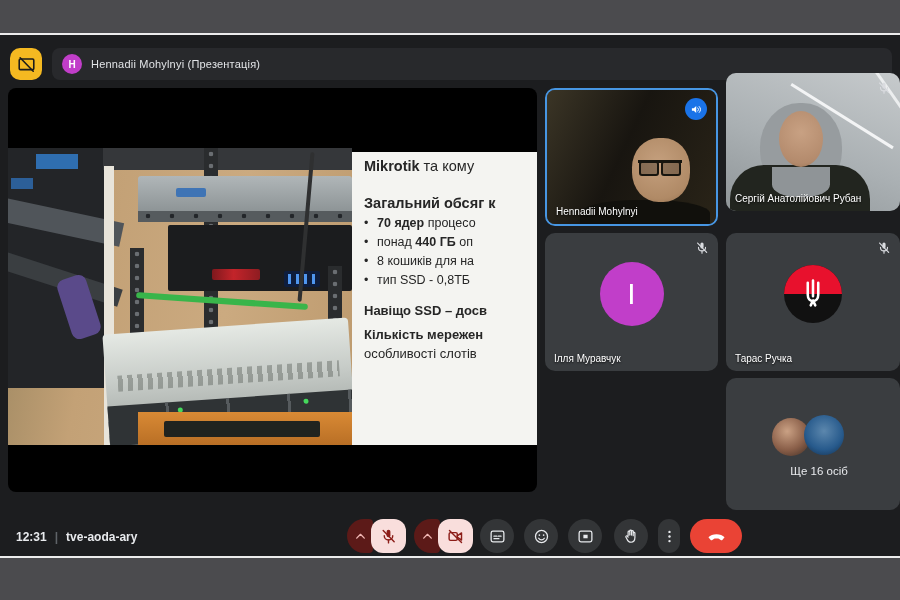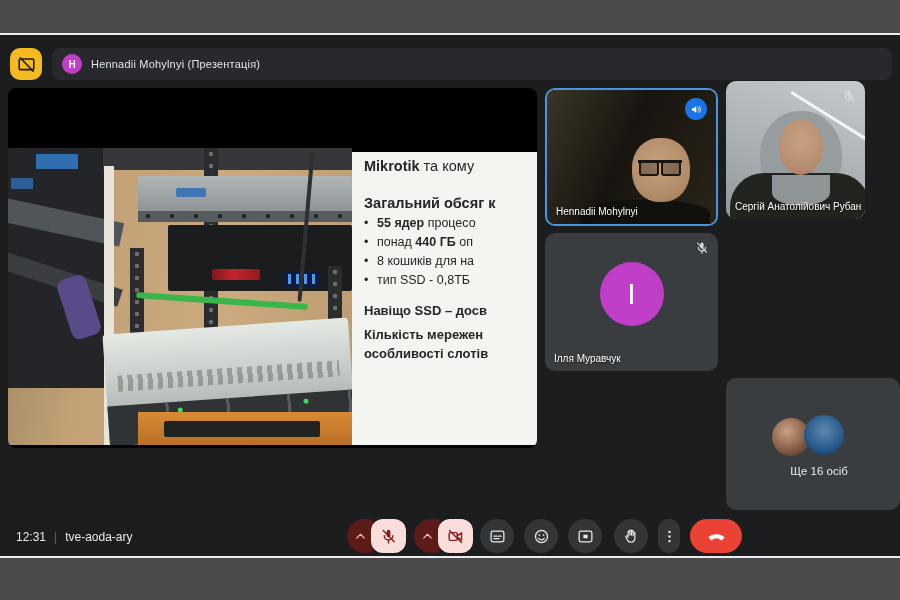--- a/index.html
+++ b/index.html
@@ -15,21 +15,21 @@
   
   #present-btn{position:absolute;left:10px;top:13px;width:32px;height:32px;border-radius:10px;
     background:#f5b921;display:flex;align-items:center;justify-content:center;color:#1b1b1b;}
   #presenter-banner{position:absolute;left:52px;top:13px;width:840px;height:32px;border-radius:8px;
     background:#28292c;display:flex;align-items:center;}
   #presenter-avatar{width:20px;height:20px;border-radius:50%;background:#c13ec9;color:#fff;
     font-size:10px;font-weight:bold;display:flex;align-items:center;justify-content:center;margin-left:10px;}
   #presenter-label{color:#e2e4e7;font-size:11px;margin-left:9px;font-weight:500;letter-spacing:.2px;}
 
   
-  #stage{position:absolute;left:8px;top:53px;width:529px;height:360px;background:#000;border-radius:8px;overflow:hidden;}
+  #stage{position:absolute;left:8px;top:53px;width:529px;height:404px;background:#000;border-radius:8px;overflow:hidden;}
   #photo{position:absolute;left:0;top:60px;width:344px;height:297px;background:linear-gradient(100deg,#9a855f 0%,#c3a176 28%,#cbaa80 62%,#bd9a6e 100%);overflow:hidden;}
   #photo .abs{position:absolute;}
   .ph-dark-left{left:0;top:0;width:100px;height:240px;background:#232528;}
   .ph-screen1{left:28px;top:6px;width:42px;height:15px;background:#2f6eb0;}
   .ph-screen2{left:3px;top:30px;width:22px;height:11px;background:#2c5f98;}
   .ph-shelf1{left:-10px;top:62px;width:125px;height:24px;background:#50555a;transform:rotate(12deg);}
   .ph-shelf2{left:-10px;top:122px;width:125px;height:18px;background:#3a3e41;transform:rotate(18deg);}
   .ph-cables{left:56px;top:128px;width:30px;height:62px;background:#5a4a8a;transform:rotate(-18deg);border-radius:8px;}
   .ph-dark-top{left:95px;top:0;width:250px;height:22px;background:#35373a;}
   .ph-corner{left:96px;top:18px;width:10px;height:279px;background:#e8e4da;}
@@ -62,26 +62,26 @@
     overflow:hidden;padding:6px 0 0 12px;box-sizing:border-box;}
   #slide div{white-space:nowrap;}
   .sl-title{font-size:14.5px;}
   .sl-heading{margin-top:21px;font-size:14.5px;font-weight:bold;}
   .sl-bullet{margin-top:5px;font-size:12.5px;}
   .sl-bullet .dot{display:inline-block;width:13px;}
   .b{font-weight:bold;}
   .sl-f1{margin-top:22px;font-size:13px;font-weight:bold;}
   .sl-f2{margin-top:16px;font-size:13px;font-weight:bold;}
   .sl-f3{margin-top:9px;font-size:13px;font-weight:600;}
-  .sl-f4{margin-top:4px;font-size:13px;font-weight:700;}
+  .sl-f4{margin-top:4px;font-size:13px;font-weight:400;}
 
   
   .tile{position:absolute;border-radius:10px;background:#3a3d40;overflow:hidden;}
   #tile-0{left:545px;top:53px;width:173px;height:138px;border:2px solid #4796e3;box-sizing:border-box;}
-  #tile-1{left:726px;top:46px;width:139px;height:138px;text-decoration:underline;}
+  #tile-1{left:726px;top:38px;width:174px;height:138px;text-decoration:underline;}
   #tile-2{left:545px;top:198px;width:173px;height:138px;}
   #tile-3{left:726px;top:198px;width:174px;height:138px;}
   #tile-4{left:545px;top:343px;width:173px;height:132px;}
   #tile-5{left:726px;top:343px;width:174px;height:132px;}
   .tile-name{position:absolute;left:9px;bottom:7px;font-size:10px;color:#fff;
     text-shadow:0 1px 2px rgba(0,0,0,.8);white-space:nowrap;}
   .tile-name-center{position:absolute;left:12px;right:0;top:66%;text-align:center;font-size:11.5px;
     font-weight:500;color:#e8eaed;}
   .status-ic{position:absolute;top:8px;right:9px;width:14px;height:14px;color:#dadce0;}
   .speaker-badge{position:absolute;top:8px;right:9px;width:22px;height:22px;border-radius:50%;
@@ -116,21 +116,21 @@
   .av-photo{width:60px;height:60px;background:#ded7ce;overflow:hidden;}
   .v-hair{position:absolute;left:9px;top:2px;width:40px;height:32px;background:#7a5238;border-radius:50% 50% 42% 42%;}
   .v-face{position:absolute;left:17px;top:12px;width:26px;height:30px;background:#c89b7d;border-radius:48%;}
   .v-shirt{position:absolute;left:8px;bottom:-2px;width:44px;height:18px;background:#d9475f;border-radius:45% 45% 0 0;}
   .ov-av1{position:absolute;left:46px;top:30%;width:38px;height:38px;border-radius:50%;
     background:radial-gradient(circle at 40% 35%,#caa184 0%,#8a5f49 55%,#3a2a22 100%);}
   .ov-av2{position:absolute;left:78px;top:28%;width:40px;height:40px;border-radius:50%;
     background:radial-gradient(circle at 50% 40%,#5c87ad 0%,#275a8c 60%,#142c47 100%);}
 
   
-  #time-code{position:absolute;left:16px;top:495px;color:#e8eaed;font-size:12px;font-weight:400;display:flex;align-items:center;gap:8px;}
+  #time-code{position:absolute;left:16px;top:495px;color:#e8eaed;font-size:12px;font-weight:700;display:flex;align-items:center;gap:8px;}
   #time-code .divider{color:#5f6368;}
   .ctl{position:absolute;top:484px;height:34px;display:flex;align-items:center;justify-content:center;}
   .ctl-chevron{width:26px;background:#5c1a18;color:#f2b8b5;border-radius:17px 4px 4px 17px;}
   .ctl-muted{width:35px;background:#f9dedc;color:#8c1d18;border-radius:12px;}
   .ctl-circle{width:34px;background:#333537;color:#e8eaed;border-radius:50%;}
   .ctl-dots{width:22px;background:#333537;color:#e8eaed;border-radius:12px;}
   .ctl-end{width:52px;background:#ea4335;color:#fff;border-radius:17px;}
   .ctl svg{width:17px;height:17px;}
   .ctl-chevron svg{width:13px;height:13px;}
   .ctl-end svg{width:21px;height:21px;}
@@ -239,21 +239,21 @@
           </div>
         </div>
         <div class="abs ph-stand">
           <div class="abs ph-stand-slot"></div>
         </div>
       </div>
 
       <div id="slide">
         <div class="sl-title"><span class="b">Mikrotik</span><span> та кому</span></div>
         <div class="sl-heading">Загальний обсяг к</div>
-        <div class="sl-bullet"><span class="dot">•</span><span></span><span class="b">55 ядер</span><span> процесо</span></div>
+        <div class="sl-bullet"><span class="dot">•</span><span></span><span class="b">70 ядер</span><span> процесо</span></div>
         <div class="sl-bullet"><span class="dot">•</span><span>понад </span><span class="b">440 ГБ</span><span> оп</span></div>
         <div class="sl-bullet"><span class="dot">•</span><span>8 кошиків для на</span><span class="b"></span><span></span></div>
         <div class="sl-bullet"><span class="dot">•</span><span>тип SSD - 0,8ТБ</span><span class="b"></span><span></span></div>
         <div class="sl-f2">Навіщо SSD – досв</div>
         <div class="sl-f3">Кількість мережен</div>
         <div class="sl-f4">особливості слотів</div>
       </div>
     </div>
 
     <div class="tile" id="tile-0">
@@ -288,20 +288,32 @@
     <div class="tile" id="tile-2">
       <div class="avatar-circle av-purple">
         <span>I</span>
       </div>
       <svg class="status-ic" viewBox="0 0 24 24">
           <use href="#ic-mic-off"></use>
         </svg>
       <div class="tile-name">Ілля Муравчук</div>
     </div>
 
+    <div class="tile" id="tile-3">
+      <div class="avatar-circle av-flag">
+        <div class="red"></div>
+        <svg viewBox="0 0 24 24">
+            <use href="#ic-trident"></use>
+          </svg>
+      </div>
+      <svg class="status-ic" viewBox="0 0 24 24">
+          <use href="#ic-mic-off"></use>
+        </svg>
+      <div class="tile-name">Тарас Ручка</div>
+    </div>
 
 
     <div class="tile" id="tile-5">
       <div class="ov-av1"></div>
       <div class="ov-av2"></div>
       <div class="tile-name-center">Ще 16 осіб</div>
     </div>
 
     <div id="time-code">
       <span>12:31</span>

